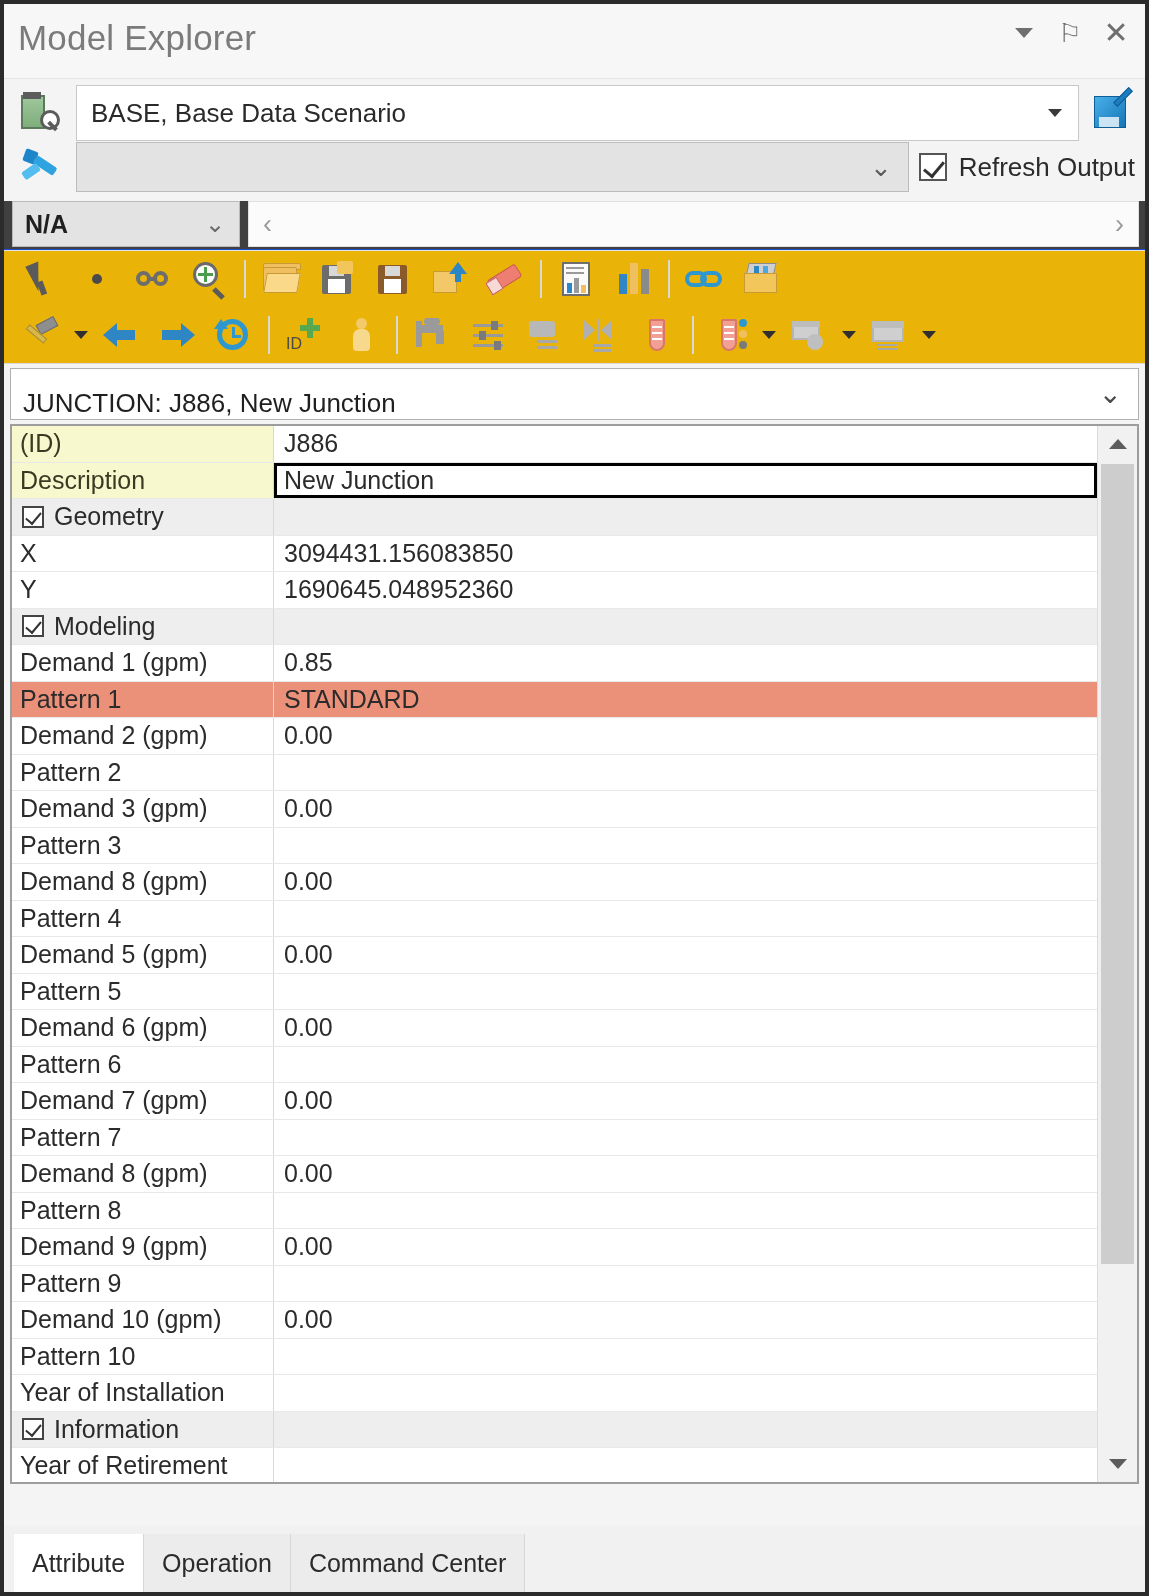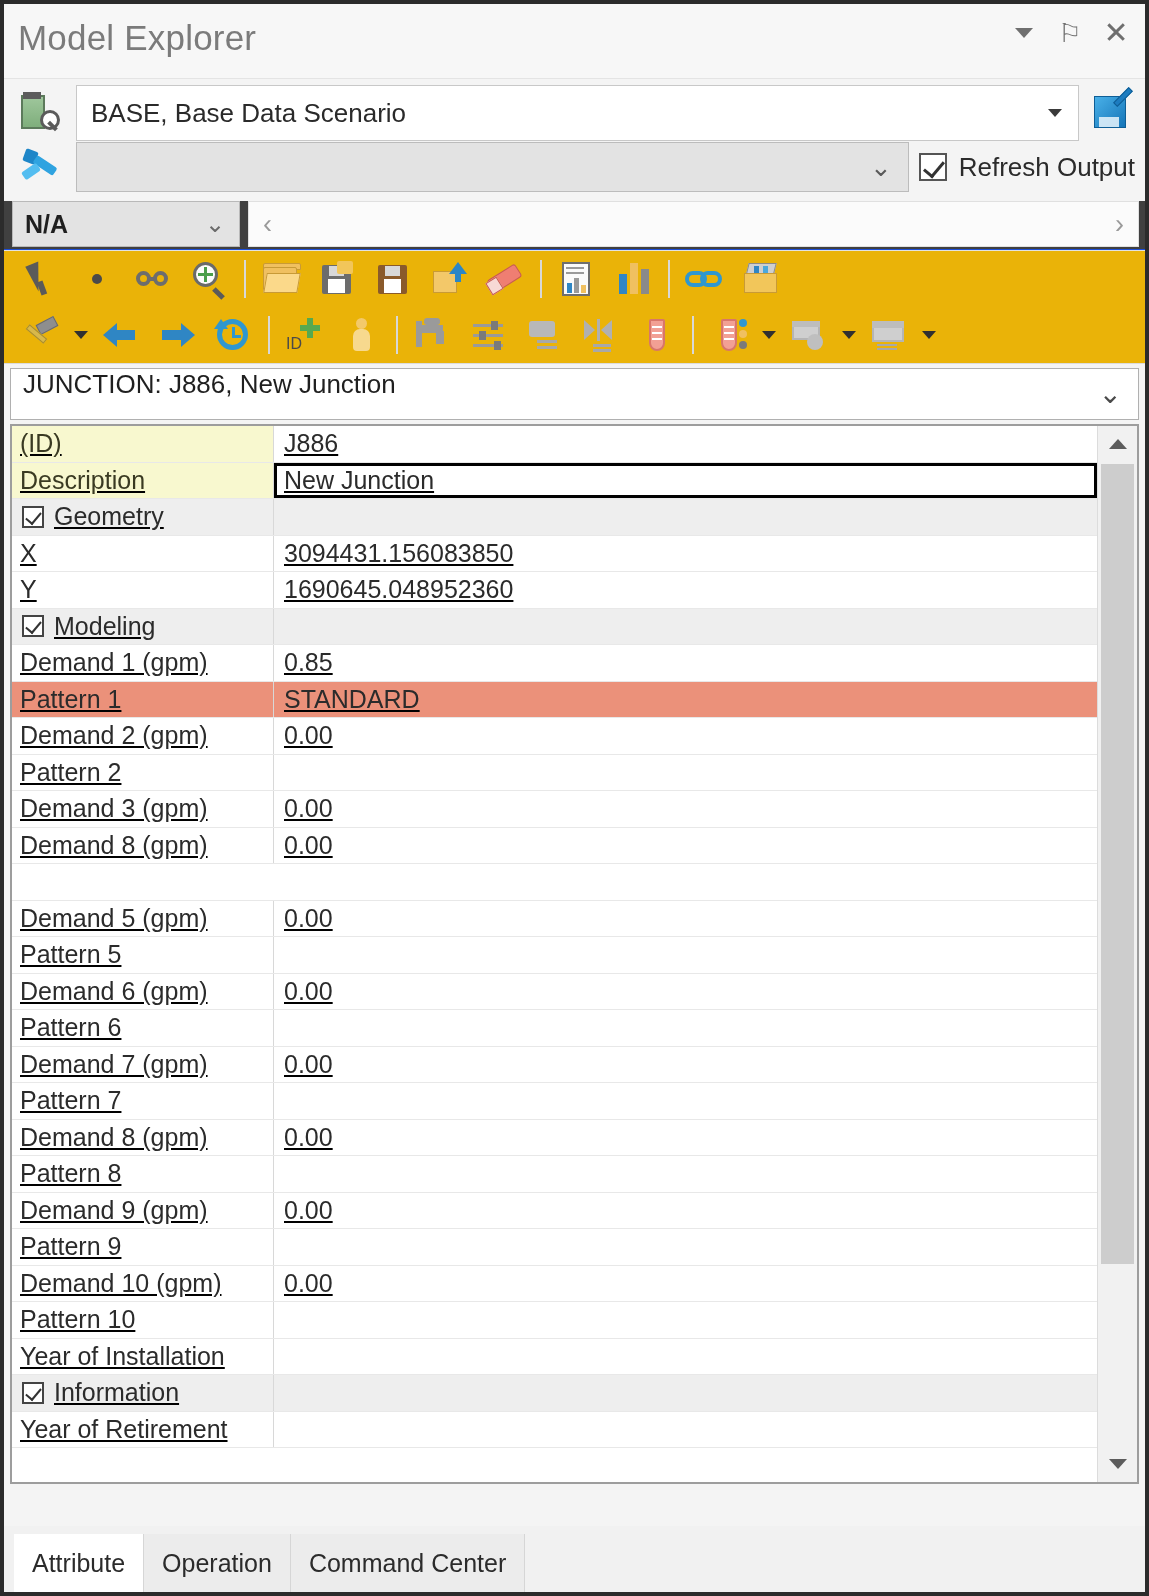--- a/index.html
+++ b/index.html
@@ -633,21 +633,21 @@
 
   
   .elem-combo {
     position: relative;
     margin: 4px 6px 0 6px;
     height: 52px;
     background: #ffffff;
     border: 1px solid #b0b0b0;
     box-sizing: border-box;
     display: flex;
-    align-items: flex-start;
+    align-items: flex-end;
   }
   .elem-combo .val {
     font-size: 26px;
     color: #1f1f1f;
     padding-left: 12px;
     white-space: nowrap;
   }
   .elem-combo .chev {
     position: absolute; right: 16px; top: 50%;
     transform: translateY(-50%);
@@ -661,21 +661,20 @@
     height: 1060px;
     border: 2px solid #9d9d9d;
     box-sizing: border-box;
     background: #ffffff;
     display: flex;
   }
   .grid {
     flex: 1;
     overflow: hidden;
     position: relative;
-    text-decoration: underline;
   }
   .prow {
     display: flex;
     height: 36.5px;
     border-bottom: 1px solid #e8e8e8;
     box-sizing: border-box;
     align-items: center;
   }
   .pname {
     width: 262px;
@@ -1153,24 +1152,29 @@
         </div>
         <div class="prow ">
           <div class="pname">Pattern 2</div>
           <div class="pval"></div>
         </div>
         <div class="prow ">
           <div class="pname">Demand 3 (gpm)</div>
           <div class="pval">0.00</div>
         </div>
         <div class="prow ">
+          <div class="pname">Pattern 3</div>
+          <div class="pval"></div>
+        </div>
+        <div class="prow ">
           <div class="pname">Demand 8 (gpm)</div>
           <div class="pval">0.00</div>
         </div>
         <div class="prow ">
+          <div class="pname">Pattern 4</div>
           <div class="pval"></div>
         </div>
         <div class="prow ">
           <div class="pname">Demand 5 (gpm)</div>
           <div class="pval">0.00</div>
         </div>
         <div class="prow ">
           <div class="pname">Pattern 5</div>
           <div class="pval"></div>
         </div>

